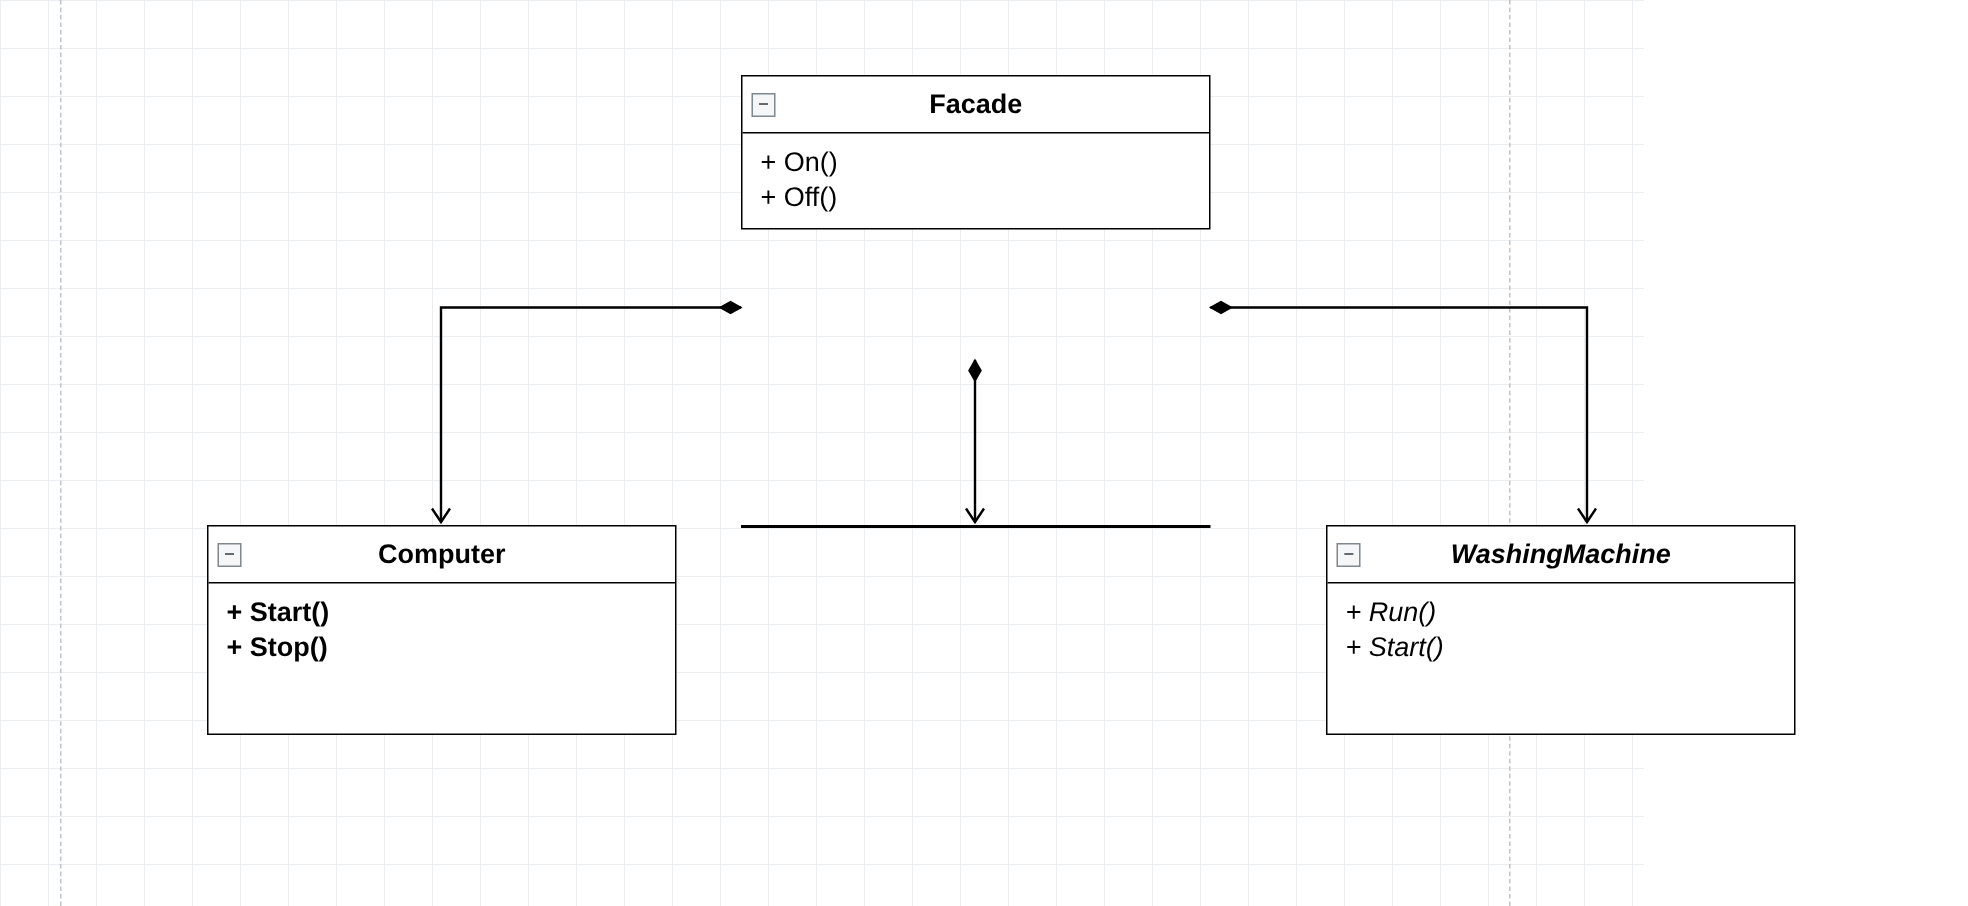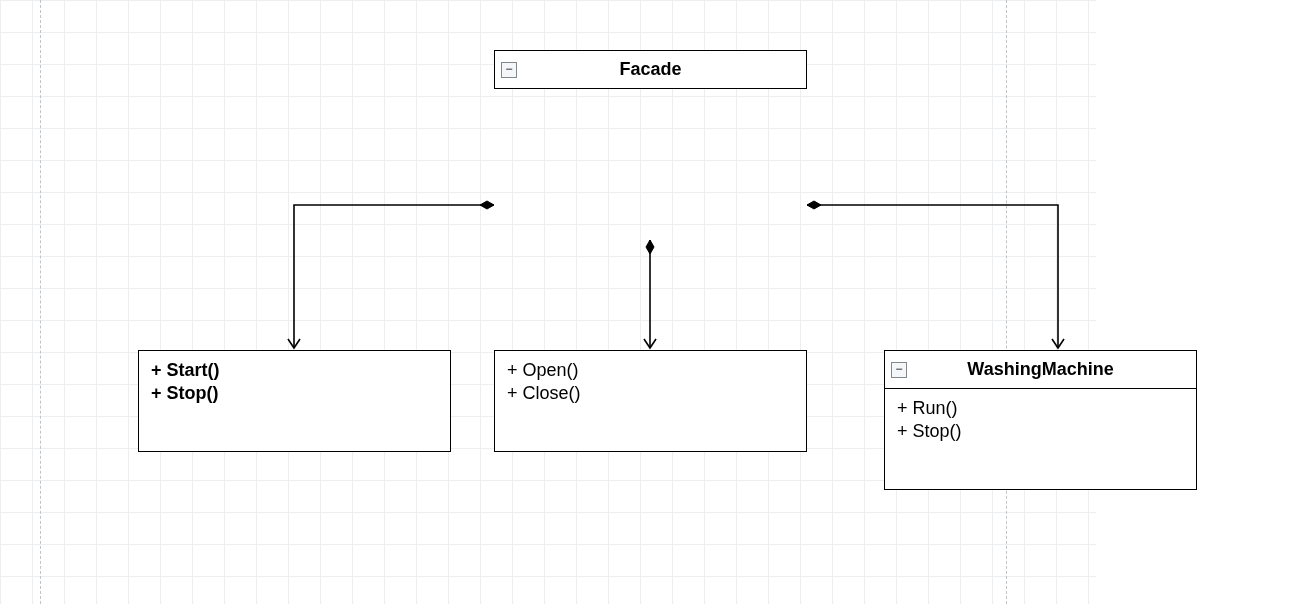--- a/index.html
+++ b/index.html
@@ -116,34 +116,38 @@
     <path d="M 650 240 L 650 348" fill="none" stroke="#000000" stroke-width="1.6" marker-start="url(#diamond)" marker-end="url(#openArrow)"></path>
 
     <path d="M 807 205 L 1058 205 L 1058 348" fill="none" stroke="#000000" stroke-width="1.6" marker-start="url(#diamond)" marker-end="url(#openArrow)"></path>
   </svg>
 
   <div class="uml-class" style="left:494px; top:50px; width:313px;">
     <div class="uml-section uml-title">
       <span class="collapse-toggle"></span>
       <span>Facade</span>
     </div>
+    <div class="uml-section uml-members" style="min-height:60px;">+ On()
++ Off()</div>
   </div>
 
   <div class="uml-class" style="left:138px; top:350px; width:313px;">
+    <div class="uml-section uml-title">
+      <span class="collapse-toggle"></span>
+      <span>Computer</span>
+    </div>
     <div class="uml-section uml-members" style="min-height:100px;font-weight:bold;">+ Start()
 + Stop()</div>
   </div>
 
   <div class="uml-class" style="left:494px; top:350px; width:313px;">
-    <div class="uml-section uml-members" style="min-height:100px;">+ Open()
-+ Close()</div>
   </div>
 
-  <div class="uml-class" style="left:884px; top:350px; width:313px;">
+  <div class="uml-class" style="left:884px; top:350px; width:313px;font-style:italic;">
     <div class="uml-section uml-title">
       <span class="collapse-toggle"></span>
       <span>WashingMachine</span>
     </div>
     <div class="uml-section uml-members" style="min-height:100px;">+ Run()
-+ Stop()</div>
++ Start()</div>
   </div>
 
 </div>
 
 </body></html>

